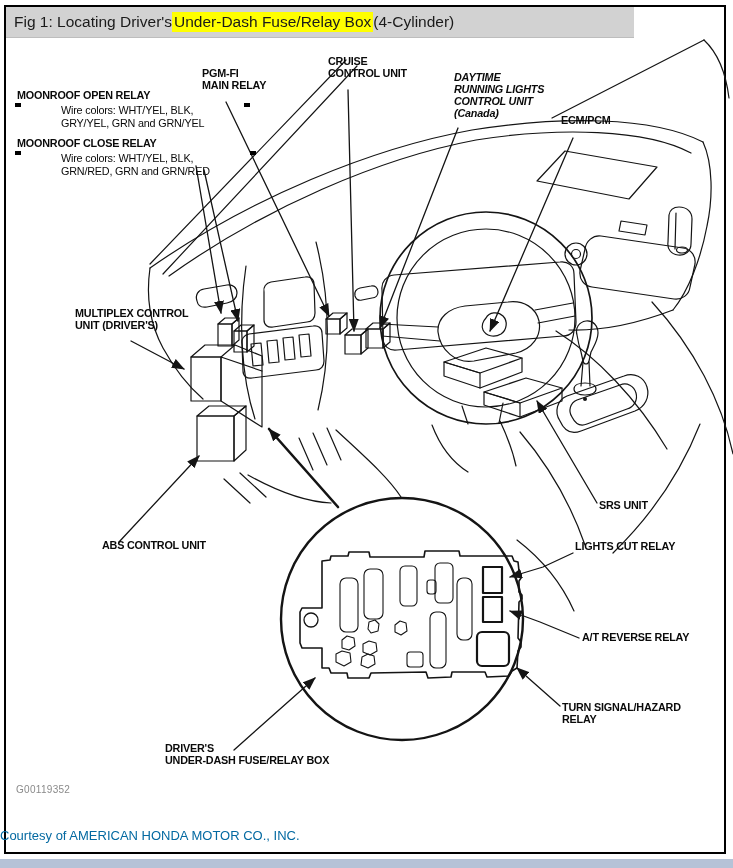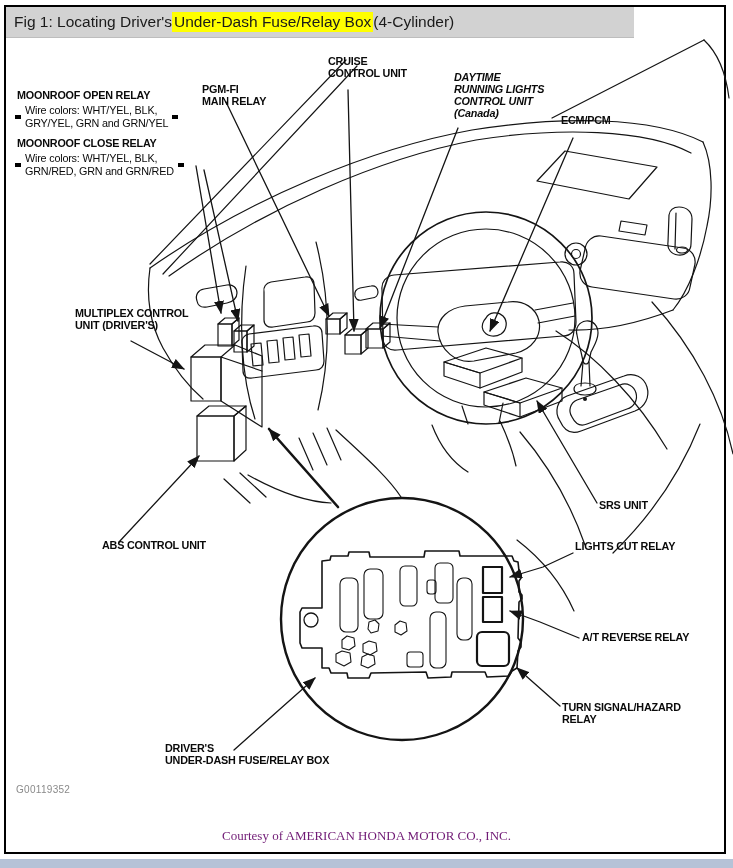--- a/index.html
+++ b/index.html
@@ -8,28 +8,28 @@
   .frame{position:absolute;left:4px;top:5px;width:722px;height:849px;
          border:2px solid #000;background:#fff;box-sizing:border-box;}
   .titlebar{position:absolute;left:0;top:0;width:100%;height:31px;background:var(--titlebar-bg,#d2d2d2);
             border-bottom:1px solid #bdbdbd;display:flex;align-items:center;box-sizing:border-box;
             padding-left:8px;font-size:15.5px;color:#1a1a1a;letter-spacing:0;}
   .hl{background:var(--highlight,#ffff00);padding:1px 2px;}
   .canvas{position:absolute;left:0;top:0;width:733px;height:868px;}
   svg{position:absolute;left:0;top:0;}
   .lbl{position:absolute;font-size:10.8px;font-weight:bold;line-height:12px;color:#0a0a0a;
        white-space:pre-line;letter-spacing:-0.2px;}
-  .wires{position:absolute;display:flex;align-items:center;}
+  .wires{position:absolute;display:flex;align-items:flex-start;gap:36px;}
   .wtxt{font-size:10.8px;font-weight:normal;line-height:12.5px;color:#0a0a0a;white-space:pre-line;
         padding:1px 4px;letter-spacing:-0.2px;}
   .bk{width:6px;border:2px solid #000;box-sizing:border-box;}
   .bk-l{border-right:none;}
   .bk-r{border-left:none;}
   .figid{position:absolute;font-size:10px;color:#8a8a8a;letter-spacing:0.3px;}
-  .courtesy{position:absolute;left:0;width:733px;text-align:center;font-size:13px;color:#701a75;font-family:Liberation Serif, serif;}
+  .courtesy{position:absolute;left:0;width:733px;font-size:13px;color:#0369a1;}
   .bottomstrip{position:absolute;left:0;bottom:0;width:733px;height:9px;background:var(--strip,#b5c2d7);}
 </style>
 </head>
 <body>
 
 <div class="page">
   <div class="frame"></div>
 
   <div class="titlebar" style="left:6px;top:7px;width:628px;">
     <span>Fig 1: Locating Driver's </span>
@@ -222,21 +222,21 @@
       <span class="bk bk-r"></span>
     </div>
     <div class="lbl" style="left:17px;top:137px;">MOONROOF CLOSE RELAY</div>
     <div class="wires" style="left:15px;top:151px;">
       <span class="bk bk-l"></span>
       <span class="wtxt">Wire colors: WHT/YEL, BLK,
 GRN/RED, GRN and GRN/RED</span>
       <span class="bk bk-r"></span>
     </div>
 
-    <div class="lbl" style="left:202px;top:67px;margin-top:16px;">PGM-FI
+    <div class="lbl" style="left:202px;top:67px;">PGM-FI
 MAIN RELAY</div>
     <div class="lbl" style="left:328px;top:55px;">CRUISE
 CONTROL UNIT</div>
     <div class="lbl" style="left:454px;top:71px;font-style:italic;">DAYTIME
 RUNNING LIGHTS
 CONTROL UNIT
 (Canada)</div>
     <div class="lbl" style="left:561px;top:114px;">ECM/PCM</div>
     <div class="lbl" style="left:75px;top:307px;">MULTIPLEX CONTROL
 UNIT (DRIVER'S)</div>

